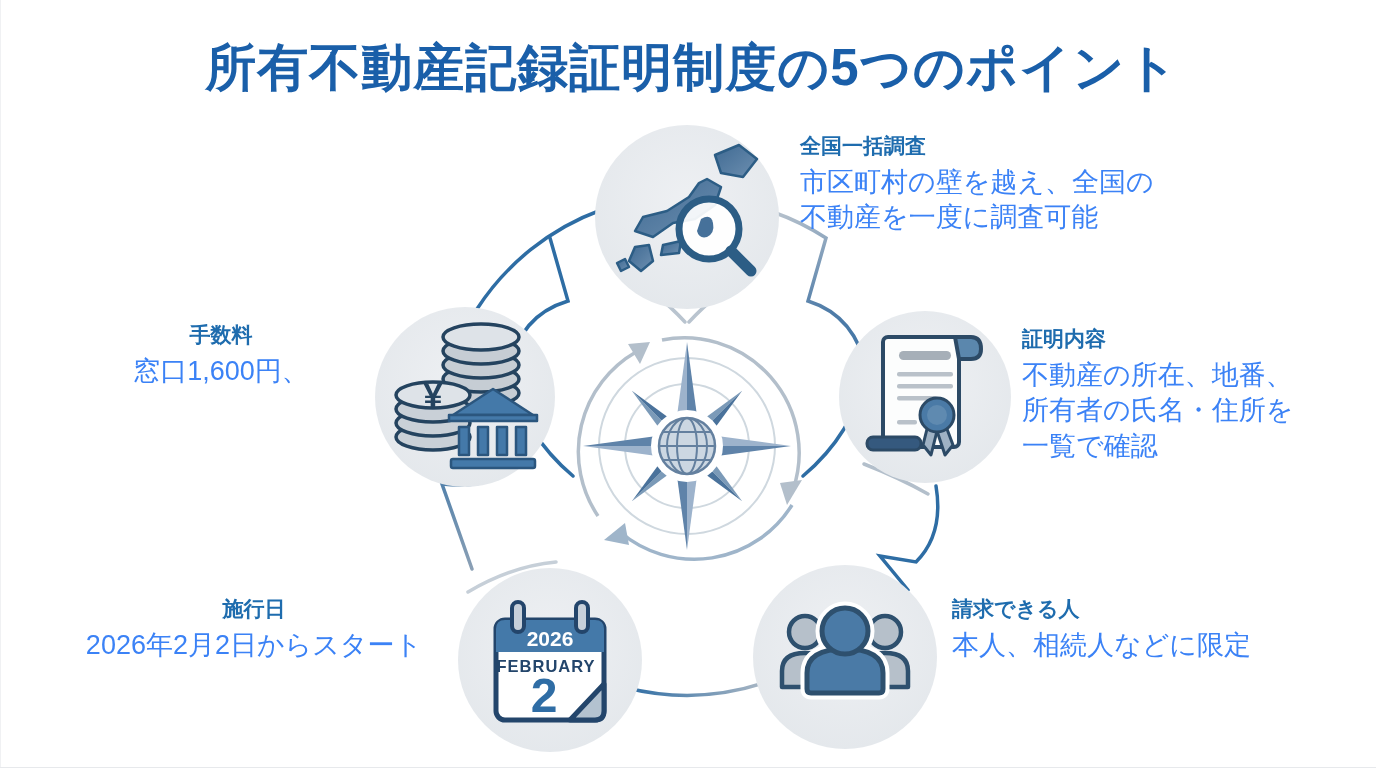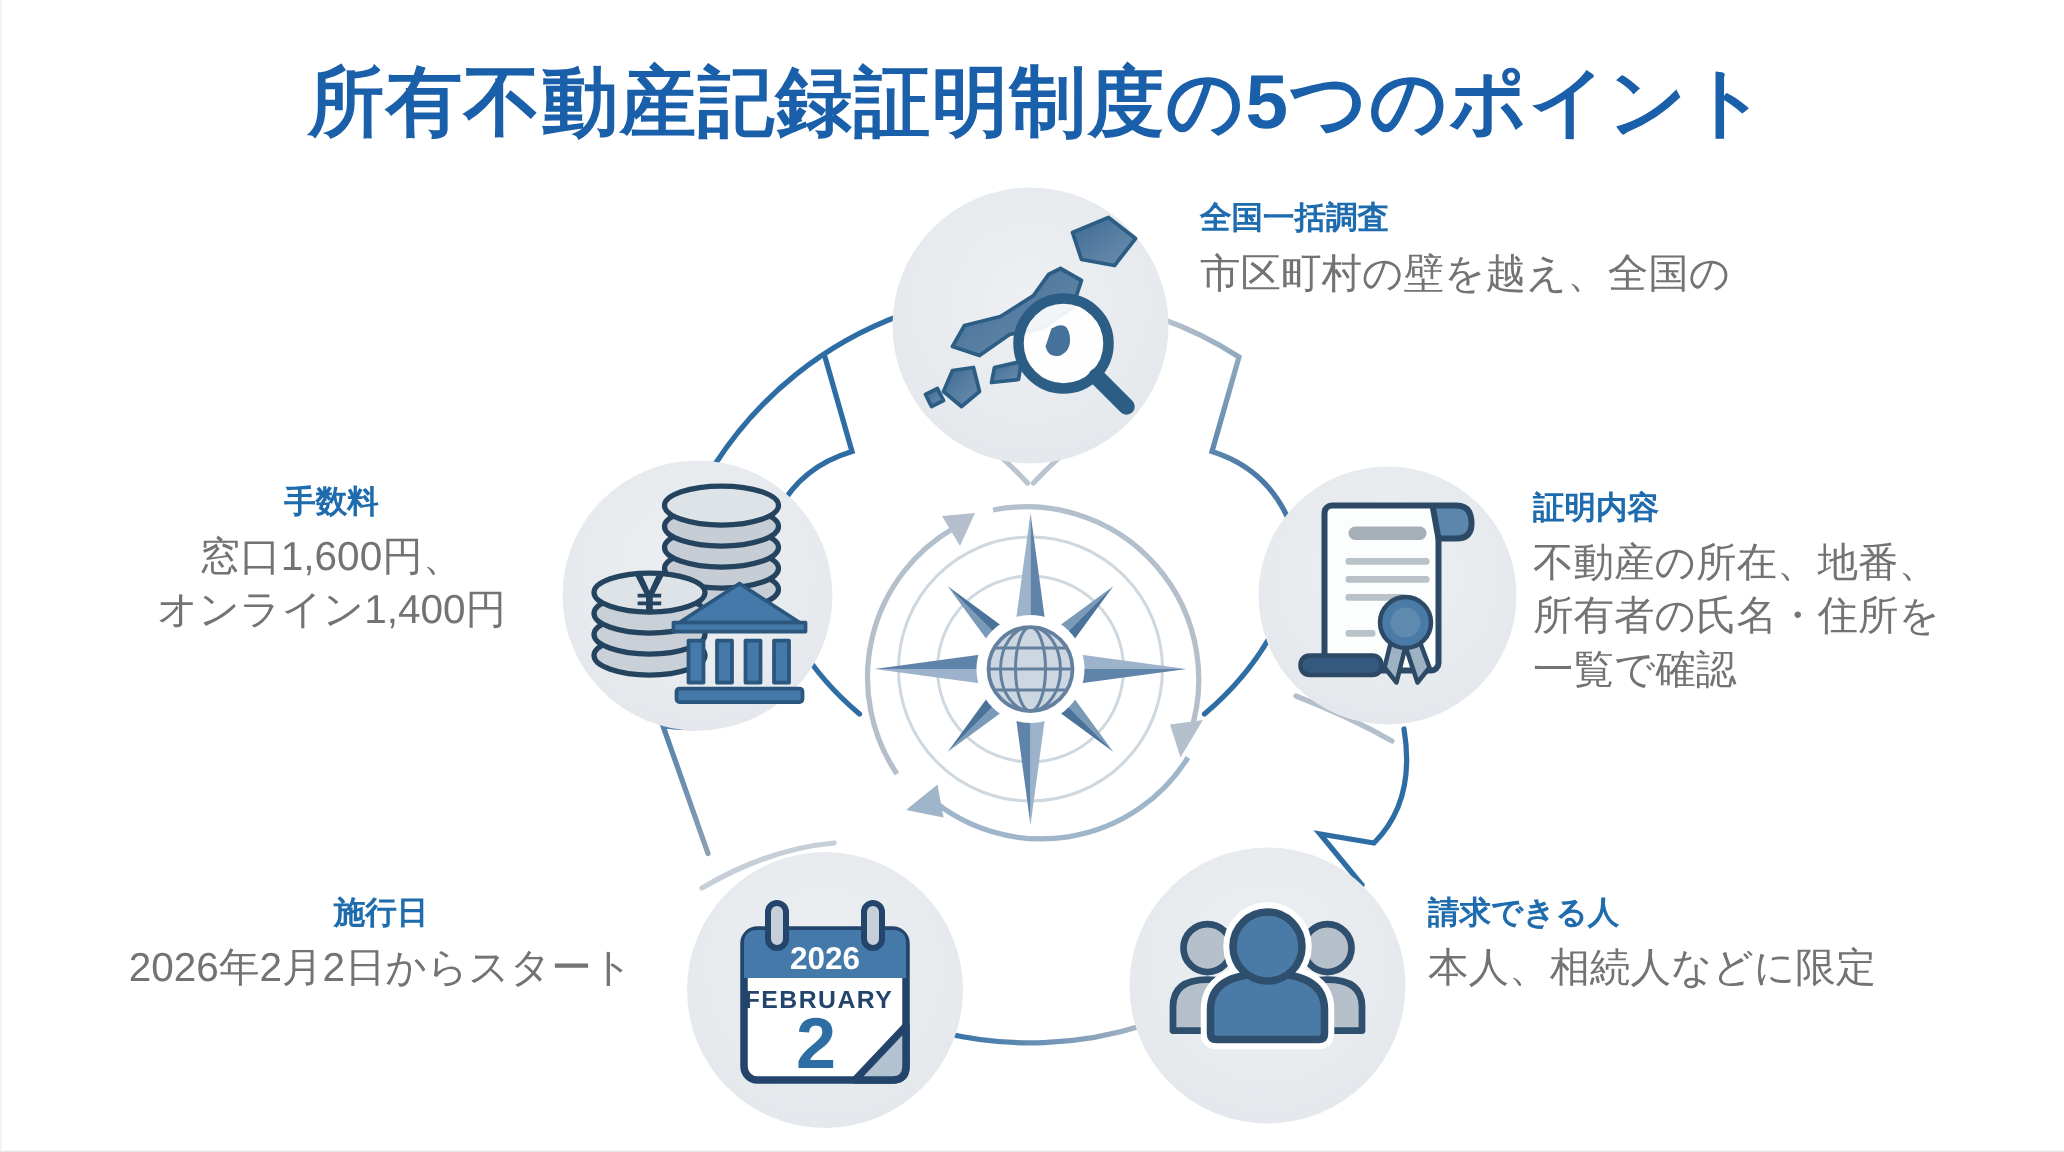--- a/index.html
+++ b/index.html
@@ -13,21 +13,21 @@
     font-size:51px; font-weight:bold; color:#1a5fa9; letter-spacing:1px;
     margin:4px;
   }
   .diagram-svg { position:absolute; left:0; top:0; }
   .point-block { position:absolute; }
   .point-heading {
     font-size:21px; font-weight:bold; color:#1e6cae; line-height:1.12;
     margin:0 0 7px 0;
   }
   .point-line {
-    font-size:27px; color:#737373; line-height:1.33; font-weight:500;
+    font-size:27px; color:#3b82f6; line-height:1.33; font-weight:500;
   }
   .align-right { text-align:center; }
   #blk-survey     { left:800px; top:134px; }
   #blk-content    { left:1022px; top:327px; }
   #blk-requesters { left:952px;  top:597px; }
   #blk-start      { left:85px;   top:597px; width:338px; }
   #blk-fee        { left:95px;   top:323px; width:252px; }
 </style>
 </head>
 <body>
@@ -221,20 +221,21 @@
         <rect x="4" y="22" width="10" height="28"></rect>
         <rect x="23" y="22" width="10" height="28"></rect>
         <rect x="-42" y="54" width="84" height="9" rx="2"></rect>
       </g>
     </g>
   </svg>
 
   <div class="point-block" id="blk-survey">
     <p class="point-heading">全国一括調査</p>
     <div class="point-line">市区町村の壁を越え、全国の</div>
+    <div class="point-line">不動産を一度に調査可能</div>
   </div>
 
   <div class="point-block" id="blk-content">
     <p class="point-heading">証明内容</p>
     <div class="point-line">不動産の所在、地番、</div>
     <div class="point-line">所有者の氏名・住所を</div>
     <div class="point-line">一覧で確認</div>
   </div>
 
   <div class="point-block" id="blk-requesters">
@@ -243,16 +244,15 @@
   </div>
 
   <div class="point-block align-right" id="blk-start">
     <p class="point-heading">施行日</p>
     <div class="point-line">2026年2月2日からスタート</div>
   </div>
 
   <div class="point-block align-right" id="blk-fee">
     <p class="point-heading">手数料</p>
     <div class="point-line">窓口1,600円、</div>
-    <div class="point-line">オンライン1,400円</div>
   </div>
 
 </div>
 
 </body></html>

